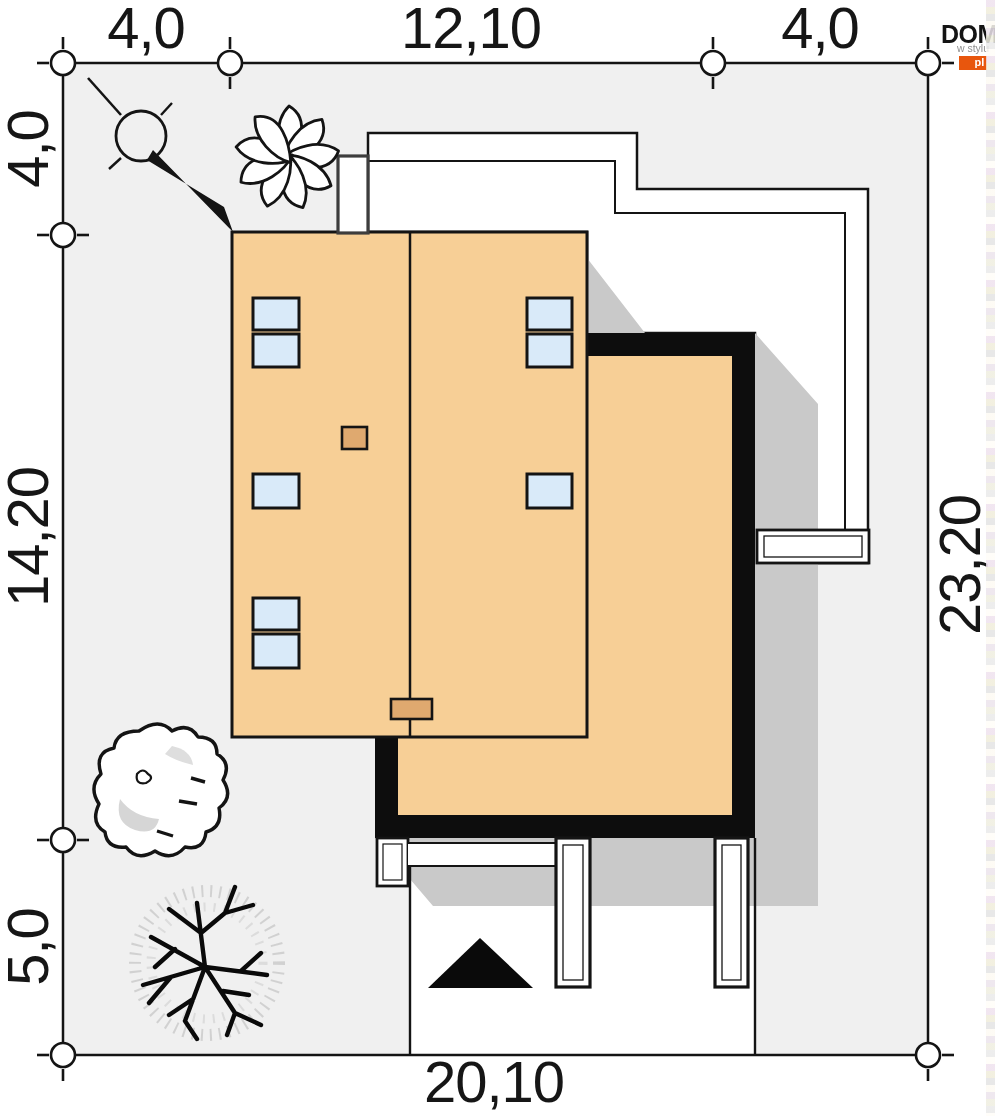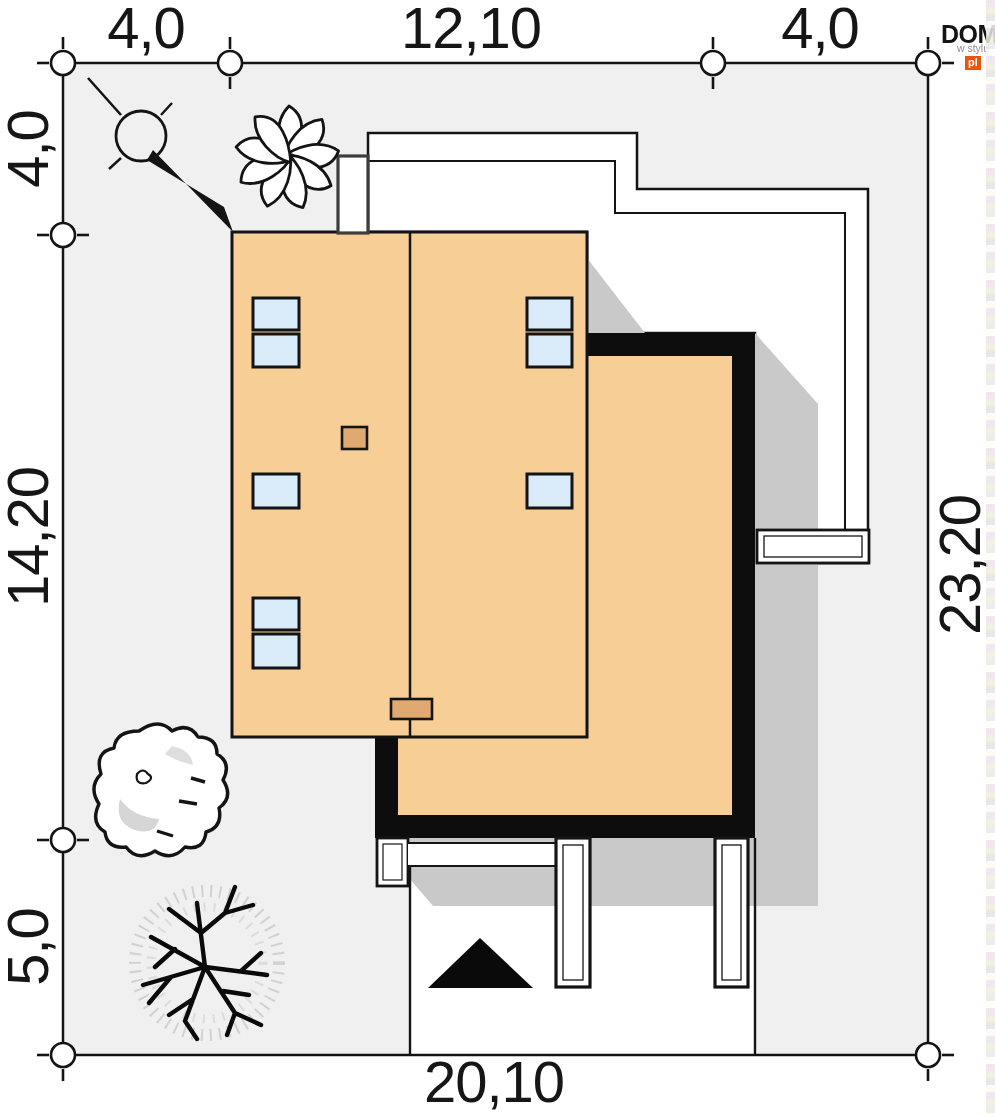--- a/index.html
+++ b/index.html
@@ -4,21 +4,21 @@
 <style>
   html,body{margin:0;padding:0;background:#ffffff;}
   .stage{position:relative;width:995px;height:1116px;background:#ffffff;overflow:hidden;
          font-family:"Liberation Sans",sans-serif;}
   svg{position:absolute;left:0;top:0;}
   svg text{font-family:"Liberation Sans",sans-serif;font-size:58px;fill:#161616;letter-spacing:-1px;}
   .logo{position:absolute;left:932px;top:22px;width:82px;text-align:right;line-height:1;}
   .logo .brand{display:block;font-weight:bold;font-size:25px;letter-spacing:-0.5px;color:#141414;}
   .logo .subrow{display:flex;justify-content:flex-start;align-items:center;gap:2px;margin-top:-4px;flex-direction:column;}
   .logo .tagline{font-size:10.5px;color:#8f8f8f;}
-  .logo .tld{font-size:11px;font-weight:bold;color:#ffffff;background:#e8560d;padding:1px 3px 2px 3px;}
+  .logo .tld{font-size:11px;font-weight:bold;color:#ffffff;background:#e8560d;padding:1px 3px 2px 16px;}
   .edge-strip{position:absolute;right:0;top:0;width:9px;height:1116px;opacity:.85;
       background:repeating-linear-gradient(180deg,
         #efe2ee 0 7px,#f0eddb 7px 14px,#e4e4e4 14px 21px,#fdfaf3 21px 28px,
         #ece4ec 28px 35px,#efeee0 35px 42px,#eaeaea 42px 49px,#fffdf8 49px 56px);}
 </style>
 </head>
 <body>
 
 <div class="stage">
 

